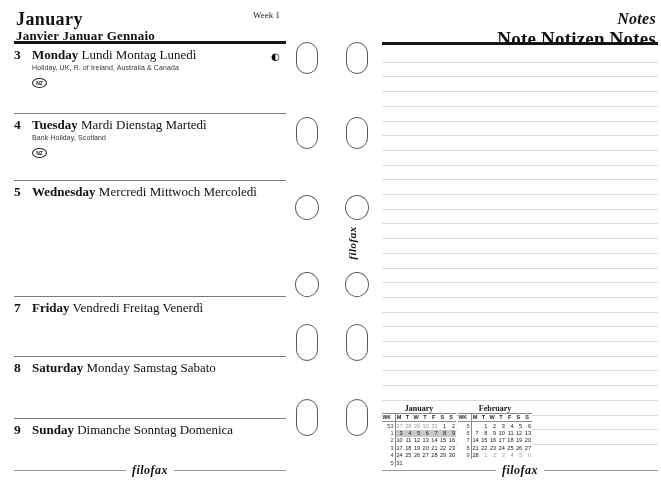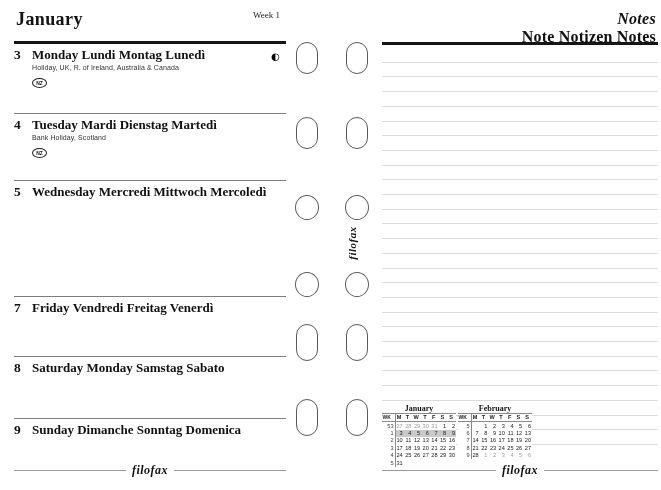--- a/index.html
+++ b/index.html
@@ -13,21 +13,21 @@
   .week-label{position:absolute;right:6px;top:2px;font-size:9px;color:#222;}
   .rule-thick{position:absolute;left:0;width:100%;height:2.5px;background:#151515;}
   .lp-rule{top:33px;}
   .rp-rule{top:34px;}
 
   .day-block{position:absolute;left:0;width:100%;box-sizing:border-box;}
   .day-block.sep{border-top:1px solid #7d7d7d;margin-top:8px;}
   .day-line{padding-top:3px;font-size:13px;white-space:nowrap;}
   .day-number{display:inline-block;width:18px;font-weight:bold;font-size:13.5px;}
   .day-name-en{font-weight:bold;}
-  .day-names-other{font-weight:bold;}
+  .day-names-other{font-weight:normal;}
   .day-note{margin-left:18px;margin-top:1px;font-family:"Liberation Sans",sans-serif;
             font-size:7px;color:#333;letter-spacing:.1px;}
   .nz-badge{display:inline-block;margin-left:18px;margin-top:2px;width:13px;height:8px;
             border:1px solid #222;border-radius:50%;font-family:"Liberation Sans",sans-serif;
             font-size:5px;font-weight:bold;text-align:center;line-height:8px;color:#111;}
   .moon{position:absolute;right:6px;top:8px;font-family:"DejaVu Sans",sans-serif;
         font-size:10px;line-height:10px;color:#000;}
 
   
   .logo-row{position:absolute;left:0;top:455px;width:100%;display:flex;align-items:center;}
@@ -37,21 +37,21 @@
   
   .hole{position:absolute;background:#fff;border:1.2px solid #5a5a5a;box-sizing:border-box;}
   .hole.oval{border-radius:11px;}
   .hole.round{border-radius:50%;}
   .v-logo{position:absolute;left:352px;top:243px;transform:translate(-50%,-50%) rotate(-90deg);
           white-space:nowrap;font-size:11px;font-weight:bold;font-style:italic;letter-spacing:.5px;}
 
   
   .page-right{position:absolute;left:382px;top:8px;width:276px;height:474px;}
   .notes-title{position:absolute;right:2px;top:2px;font-size:16px;font-weight:bold;letter-spacing:.3px;font-style:italic;}
-  .notes-subtitle{position:absolute;right:2px;top:20px;font-size:16px;font-weight:bold;letter-spacing:.2px;}
+  .notes-subtitle{position:absolute;right:2px;top:20px;font-size:19px;font-weight:bold;letter-spacing:.2px;}
   .ruled{position:absolute;left:0;top:40px;width:100%;height:408px;
          background:repeating-linear-gradient(to bottom,transparent 0,transparent 13.7px,#dcdcdc 13.7px,#dcdcdc 14.7px);}
 
   
   .mini-cal{position:absolute;top:396px;width:74px;background:#fff;
             font-family:"Liberation Sans",sans-serif;}
   .mc-title{text-align:center;font-family:"Liberation Serif",serif;font-weight:bold;
             font-size:8px;line-height:9px;}
   .mini-cal table{border-collapse:collapse;width:74px;table-layout:fixed;}
   .mini-cal td{height:7.4px;padding:0 1px 0 0;font-size:5.6px;line-height:7px;
@@ -63,20 +63,21 @@
   .mini-cal td.gray{color:#9c9c9c;}
   .mini-cal tr.hl td:not(.wk){background:#c9c9c9;}
 </style>
 </head>
 <body>
 
 <div class="sheet">
 
   <div class="page-left">
     <div class="month-title">January</div>
+    <div class="month-subtitle">Janvier Januar Gennaio</div>
     <div class="week-label">Week 1</div>
     <div class="rule-thick lp-rule"></div>
 
     <div class="day-block" style="top:36px;height:61px;">
       <div class="day-line">
         <span class="day-number">3</span><span class="day-name-en">Monday</span>
         <span class="day-names-other">Lundi Montag Lunedì</span>
       </div>
       <div class="day-note">Holiday, UK, R. of Ireland, Australia &amp; Canada</div>
       <div class="nz-badge">NZ</div>

